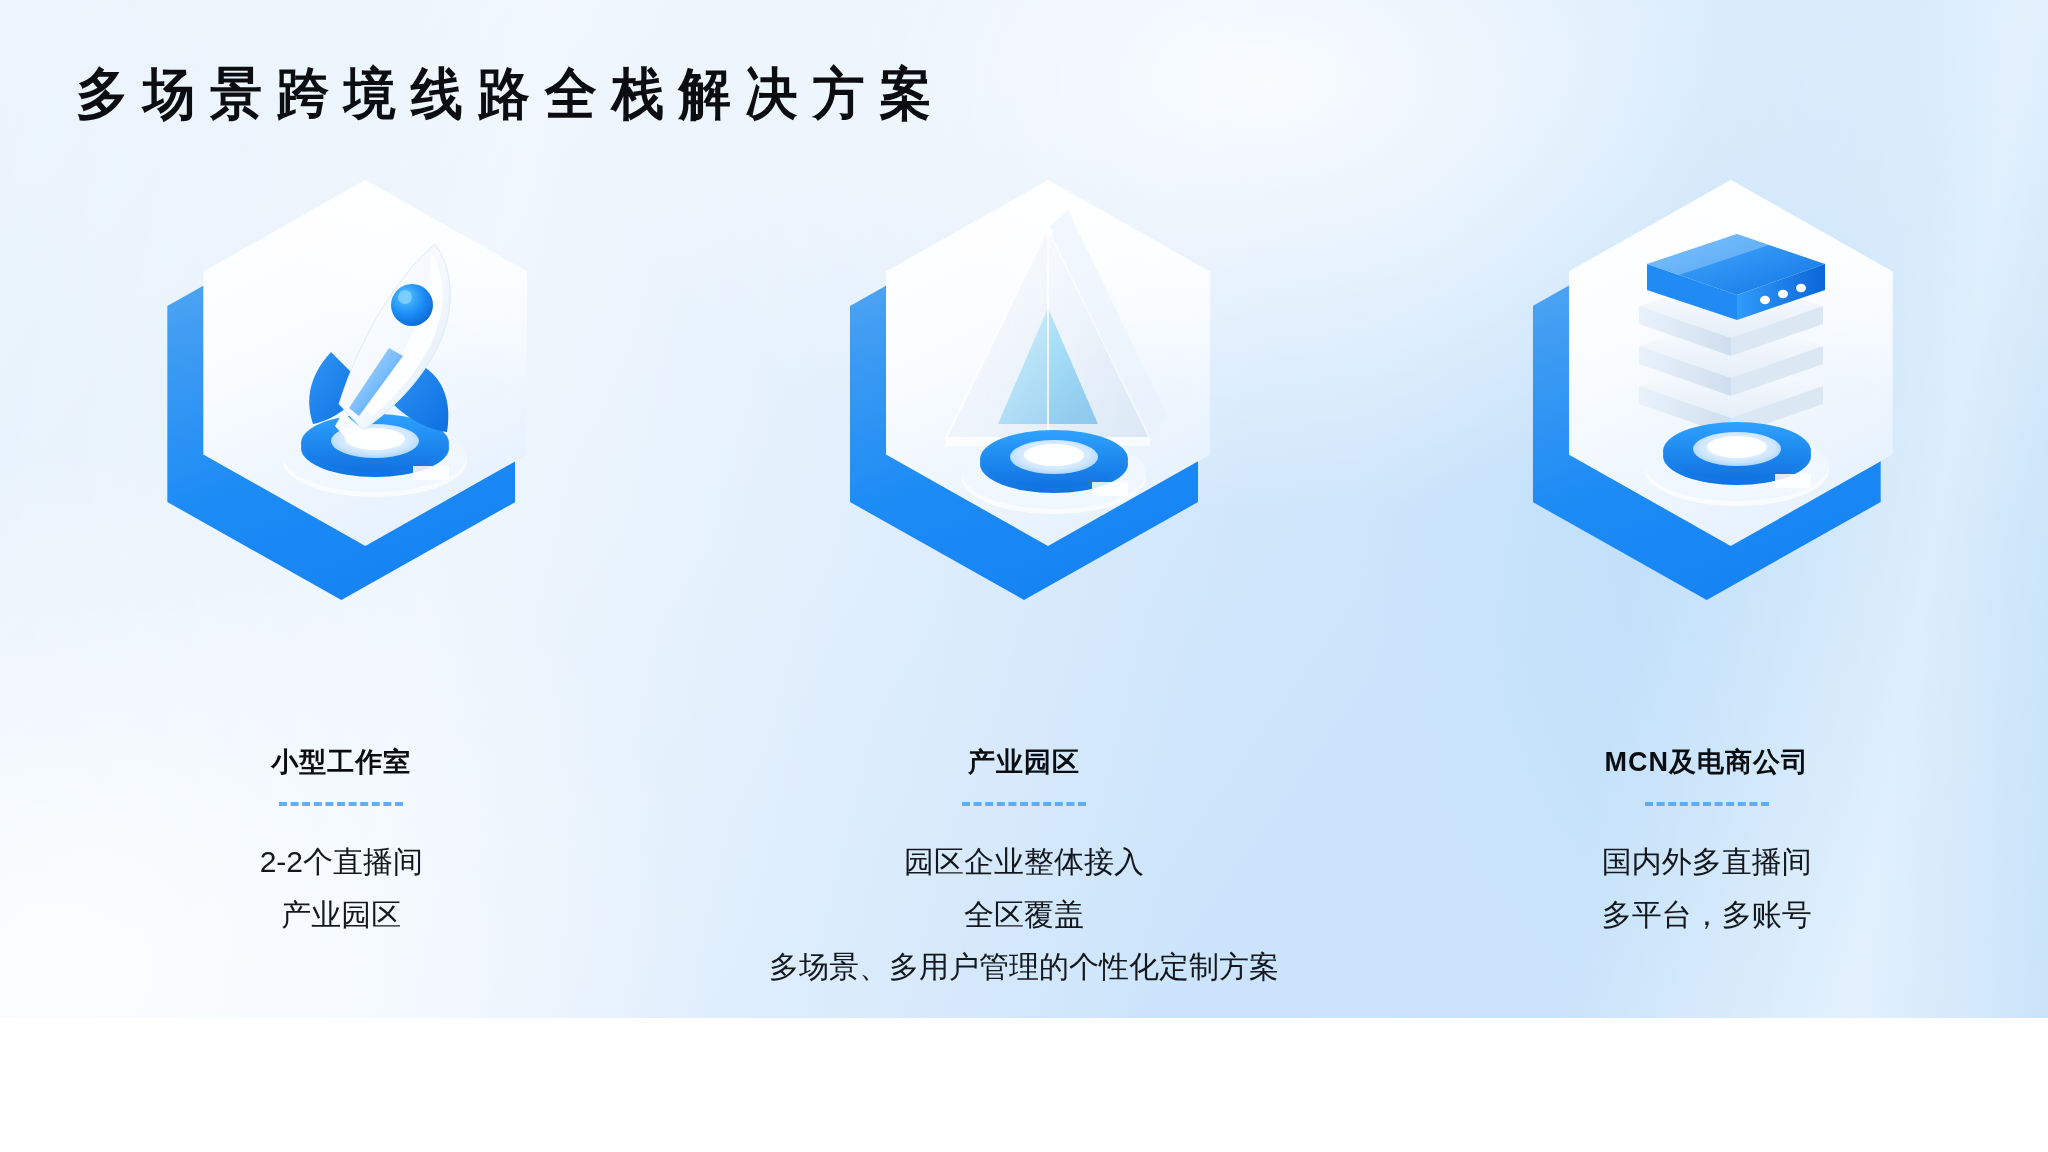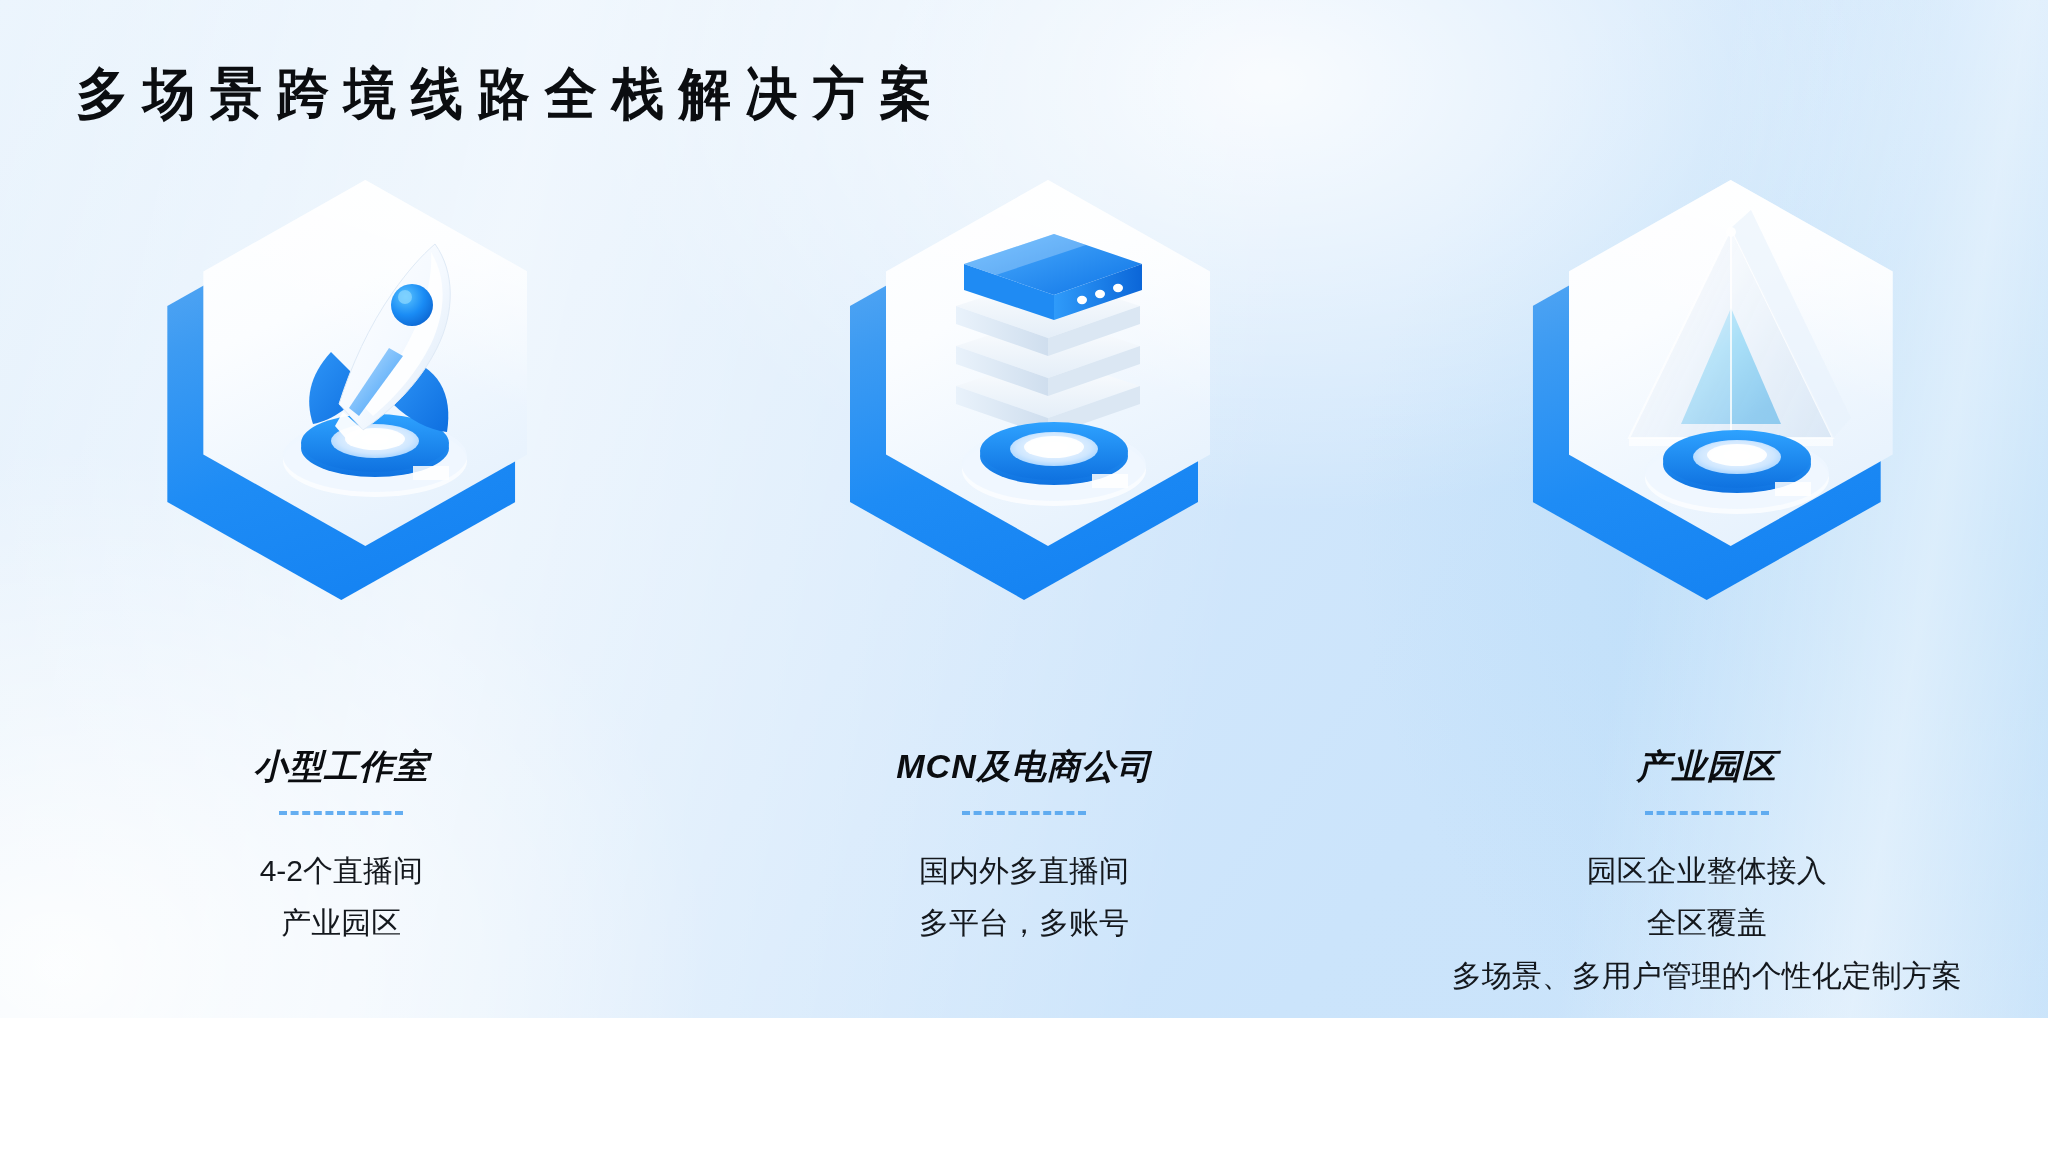--- a/index.html
+++ b/index.html
@@ -105,28 +105,27 @@
     position: absolute;
     left: 58px; top: 12px;
     width: 324px; height: 366px;
     pointer-events: none;
   }
   .glyph svg { display: block; width: 100%; height: 100%; }
 
   
   .card-title {
     margin: 0;
-    font-size: 34px;
+    font-size: 27px;
     font-weight: 900;
     color: #0b0d10;
     letter-spacing: 1px;
     text-align: center;
     line-height: 1.2;
     white-space: nowrap;
-    font-style: italic;
   }
   .divider {
     width: 124px;
     height: 0;
     margin: 24px 0 30px 0;
     border-top: 4px dashed #4da2ef;
     opacity: .85;
   }
   .card-lines {
     text-align: center;
@@ -213,22 +212,85 @@
             <path d="M186 168 L200 176 L156 236 L146 228 Z" fill="url(#flame)" opacity="0.95"></path>
 
             <path d="M140 232 L160 250 L146 262 L132 246 Z" fill="#ffffff" opacity="0.95"></path>
           </svg>
         </div>
       </div>
 
       <h2 class="card-title">小型工作室</h2>
       <div class="divider"></div>
       <div class="card-lines">
-        <div>4-2个直播间</div>
+        <div>2-2个直播间</div>
         <div>产业园区</div>
+      </div>
+    </div>
+
+    <div class="card c3">
+      <div class="hex-wrap">
+        <div class="hex-outer"></div>
+        <div class="hex-inner"></div>
+        <div class="glyph">
+          <svg viewBox="0 0 324 366" xmlns="http://www.w3.org/2000/svg">
+            <defs>
+              <linearGradient id="pyGlassL" x1="0" y1="0" x2="1" y2="1">
+                <stop offset="0%" stop-color="#ffffff" stop-opacity="0.95"></stop>
+                <stop offset="100%" stop-color="#dfeaf7" stop-opacity="0.85"></stop>
+              </linearGradient>
+              <linearGradient id="pyGlassR" x1="0" y1="0" x2="1" y2="1">
+                <stop offset="0%" stop-color="#f2f7fd" stop-opacity="0.9"></stop>
+                <stop offset="100%" stop-color="#cbdcee" stop-opacity="0.85"></stop>
+              </linearGradient>
+              <linearGradient id="pyCore" x1="0" y1="0" x2="0.6" y2="1">
+                <stop offset="0%" stop-color="#9fe3ff"></stop>
+                <stop offset="45%" stop-color="#55c9f5"></stop>
+                <stop offset="100%" stop-color="#2ea7e8"></stop>
+              </linearGradient>
+              <linearGradient id="podOuter3" x1="0" y1="0" x2="0" y2="1">
+                <stop offset="0%" stop-color="#2ea2ff"></stop>
+                <stop offset="100%" stop-color="#0f72e0"></stop>
+              </linearGradient>
+              <radialGradient id="podGlow3" cx="50%" cy="45%" r="60%">
+                <stop offset="0%" stop-color="#ffffff"></stop>
+                <stop offset="70%" stop-color="#cfe7ff"></stop>
+                <stop offset="100%" stop-color="#9fd0ff"></stop>
+              </radialGradient>
+            </defs>
+
+            <path d="M162 128 L212 244 L112 244 Z" fill="url(#pyCore)" opacity="0.9"></path>
+
+            <path d="M162 48 L60 258 L162 258 Z" fill="url(#pyGlassL)" opacity="0.72" stroke="#ffffff" stroke-width="2"></path>
+
+            <path d="M162 48 L264 258 L162 258 Z" fill="url(#pyGlassR)" opacity="0.6" stroke="#ffffff" stroke-width="2"></path>
+
+            <path d="M264 258 L282 238 L182 30 L162 48 Z" fill="#e8f1fb" opacity="0.6"></path>
+
+            <path d="M60 258 L264 258 L264 266 L60 266 Z" fill="#ffffff" opacity="0.65"></path>
+
+            <circle cx="162" cy="52" r="5" fill="#ffffff" opacity="0.9"></circle>
+
+            <ellipse cx="168" cy="298" rx="92" ry="36" fill="#ffffff" opacity="0.72"></ellipse>
+            <ellipse cx="168" cy="293" rx="92" ry="36" fill="#eef6ff" opacity="0.9"></ellipse>
+            <ellipse cx="168" cy="284" rx="74" ry="29" fill="url(#podOuter3)"></ellipse>
+            <ellipse cx="168" cy="279" rx="74" ry="29" fill="url(#podOuter3)"></ellipse>
+            <ellipse cx="168" cy="277" rx="44" ry="17" fill="url(#podGlow3)"></ellipse>
+            <ellipse cx="168" cy="275" rx="30" ry="11" fill="#ffffff" opacity="0.95"></ellipse>
+            <path d="M206 302 L242 302 L242 316 L206 316 Z" fill="#ffffff" opacity="0.85"></path>
+          </svg>
+        </div>
+      </div>
+
+      <h2 class="card-title">产业园区</h2>
+      <div class="divider"></div>
+      <div class="card-lines">
+        <div>园区企业整体接入</div>
+        <div>全区覆盖</div>
+        <div>多场景、多用户管理的个性化定制方案</div>
       </div>
     </div>
 
     <div class="card c2">
       <div class="hex-wrap">
         <div class="hex-outer"></div>
         <div class="hex-inner"></div>
         <div class="glyph">
           <svg viewBox="0 0 324 366" xmlns="http://www.w3.org/2000/svg">
             <defs>
@@ -301,77 +363,14 @@
       </div>
 
       <h2 class="card-title">MCN及电商公司</h2>
       <div class="divider"></div>
       <div class="card-lines">
         <div>国内外多直播间</div>
         <div>多平台，多账号</div>
       </div>
     </div>
 
-    <div class="card c3">
-      <div class="hex-wrap">
-        <div class="hex-outer"></div>
-        <div class="hex-inner"></div>
-        <div class="glyph">
-          <svg viewBox="0 0 324 366" xmlns="http://www.w3.org/2000/svg">
-            <defs>
-              <linearGradient id="pyGlassL" x1="0" y1="0" x2="1" y2="1">
-                <stop offset="0%" stop-color="#ffffff" stop-opacity="0.95"></stop>
-                <stop offset="100%" stop-color="#dfeaf7" stop-opacity="0.85"></stop>
-              </linearGradient>
-              <linearGradient id="pyGlassR" x1="0" y1="0" x2="1" y2="1">
-                <stop offset="0%" stop-color="#f2f7fd" stop-opacity="0.9"></stop>
-                <stop offset="100%" stop-color="#cbdcee" stop-opacity="0.85"></stop>
-              </linearGradient>
-              <linearGradient id="pyCore" x1="0" y1="0" x2="0.6" y2="1">
-                <stop offset="0%" stop-color="#9fe3ff"></stop>
-                <stop offset="45%" stop-color="#55c9f5"></stop>
-                <stop offset="100%" stop-color="#2ea7e8"></stop>
-              </linearGradient>
-              <linearGradient id="podOuter3" x1="0" y1="0" x2="0" y2="1">
-                <stop offset="0%" stop-color="#2ea2ff"></stop>
-                <stop offset="100%" stop-color="#0f72e0"></stop>
-              </linearGradient>
-              <radialGradient id="podGlow3" cx="50%" cy="45%" r="60%">
-                <stop offset="0%" stop-color="#ffffff"></stop>
-                <stop offset="70%" stop-color="#cfe7ff"></stop>
-                <stop offset="100%" stop-color="#9fd0ff"></stop>
-              </radialGradient>
-            </defs>
-
-            <path d="M162 128 L212 244 L112 244 Z" fill="url(#pyCore)" opacity="0.9"></path>
-
-            <path d="M162 48 L60 258 L162 258 Z" fill="url(#pyGlassL)" opacity="0.72" stroke="#ffffff" stroke-width="2"></path>
-
-            <path d="M162 48 L264 258 L162 258 Z" fill="url(#pyGlassR)" opacity="0.6" stroke="#ffffff" stroke-width="2"></path>
-
-            <path d="M264 258 L282 238 L182 30 L162 48 Z" fill="#e8f1fb" opacity="0.6"></path>
-
-            <path d="M60 258 L264 258 L264 266 L60 266 Z" fill="#ffffff" opacity="0.65"></path>
-
-            <circle cx="162" cy="52" r="5" fill="#ffffff" opacity="0.9"></circle>
-
-            <ellipse cx="168" cy="298" rx="92" ry="36" fill="#ffffff" opacity="0.72"></ellipse>
-            <ellipse cx="168" cy="293" rx="92" ry="36" fill="#eef6ff" opacity="0.9"></ellipse>
-            <ellipse cx="168" cy="284" rx="74" ry="29" fill="url(#podOuter3)"></ellipse>
-            <ellipse cx="168" cy="279" rx="74" ry="29" fill="url(#podOuter3)"></ellipse>
-            <ellipse cx="168" cy="277" rx="44" ry="17" fill="url(#podGlow3)"></ellipse>
-            <ellipse cx="168" cy="275" rx="30" ry="11" fill="#ffffff" opacity="0.95"></ellipse>
-            <path d="M206 302 L242 302 L242 316 L206 316 Z" fill="#ffffff" opacity="0.85"></path>
-          </svg>
-        </div>
-      </div>
-
-      <h2 class="card-title">产业园区</h2>
-      <div class="divider"></div>
-      <div class="card-lines">
-        <div>园区企业整体接入</div>
-        <div>全区覆盖</div>
-        <div>多场景、多用户管理的个性化定制方案</div>
-      </div>
-    </div>
-
   </div>
 </div>
 
 </body></html>

